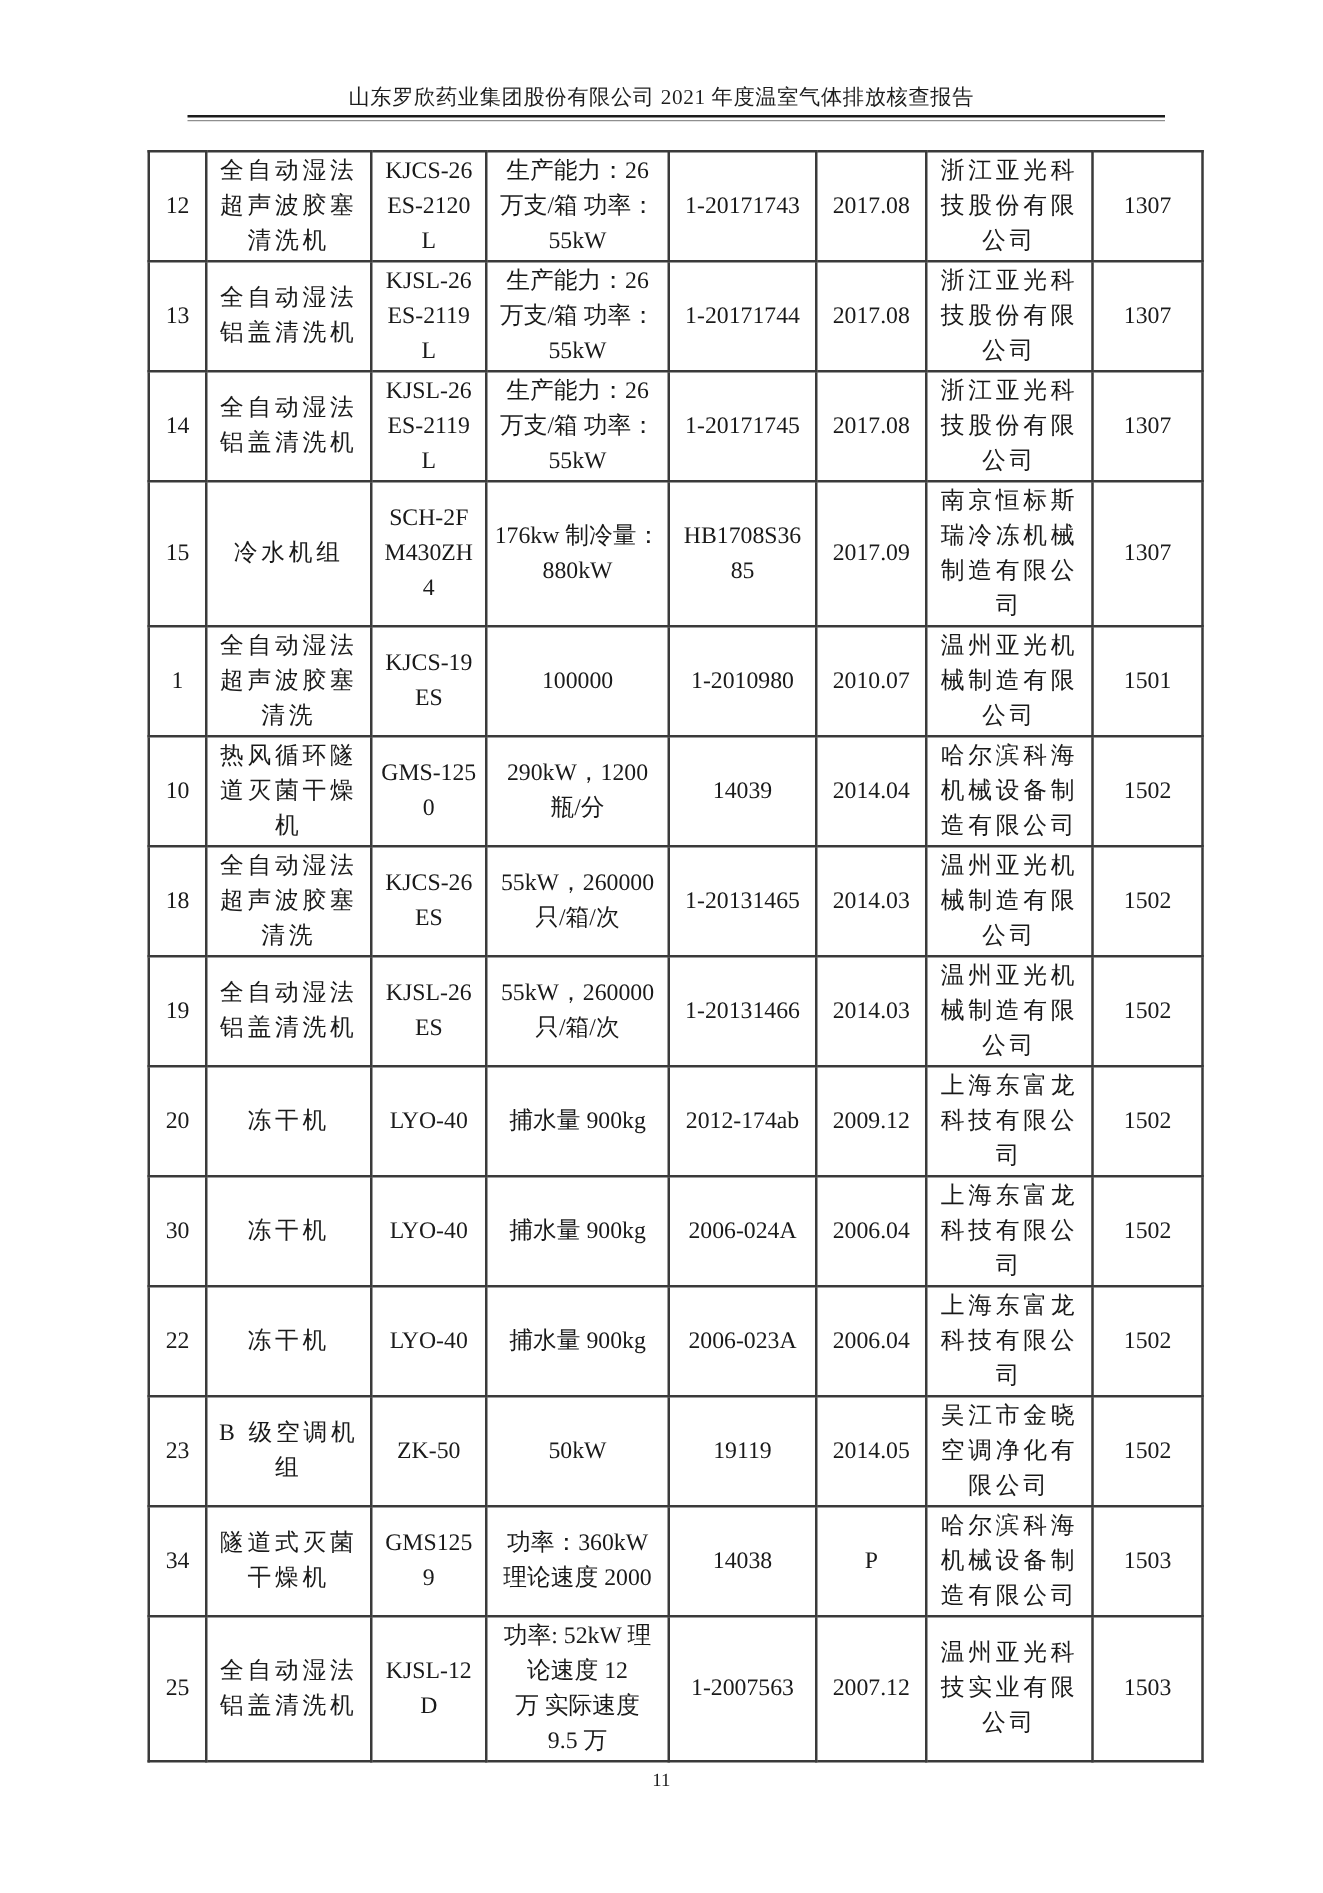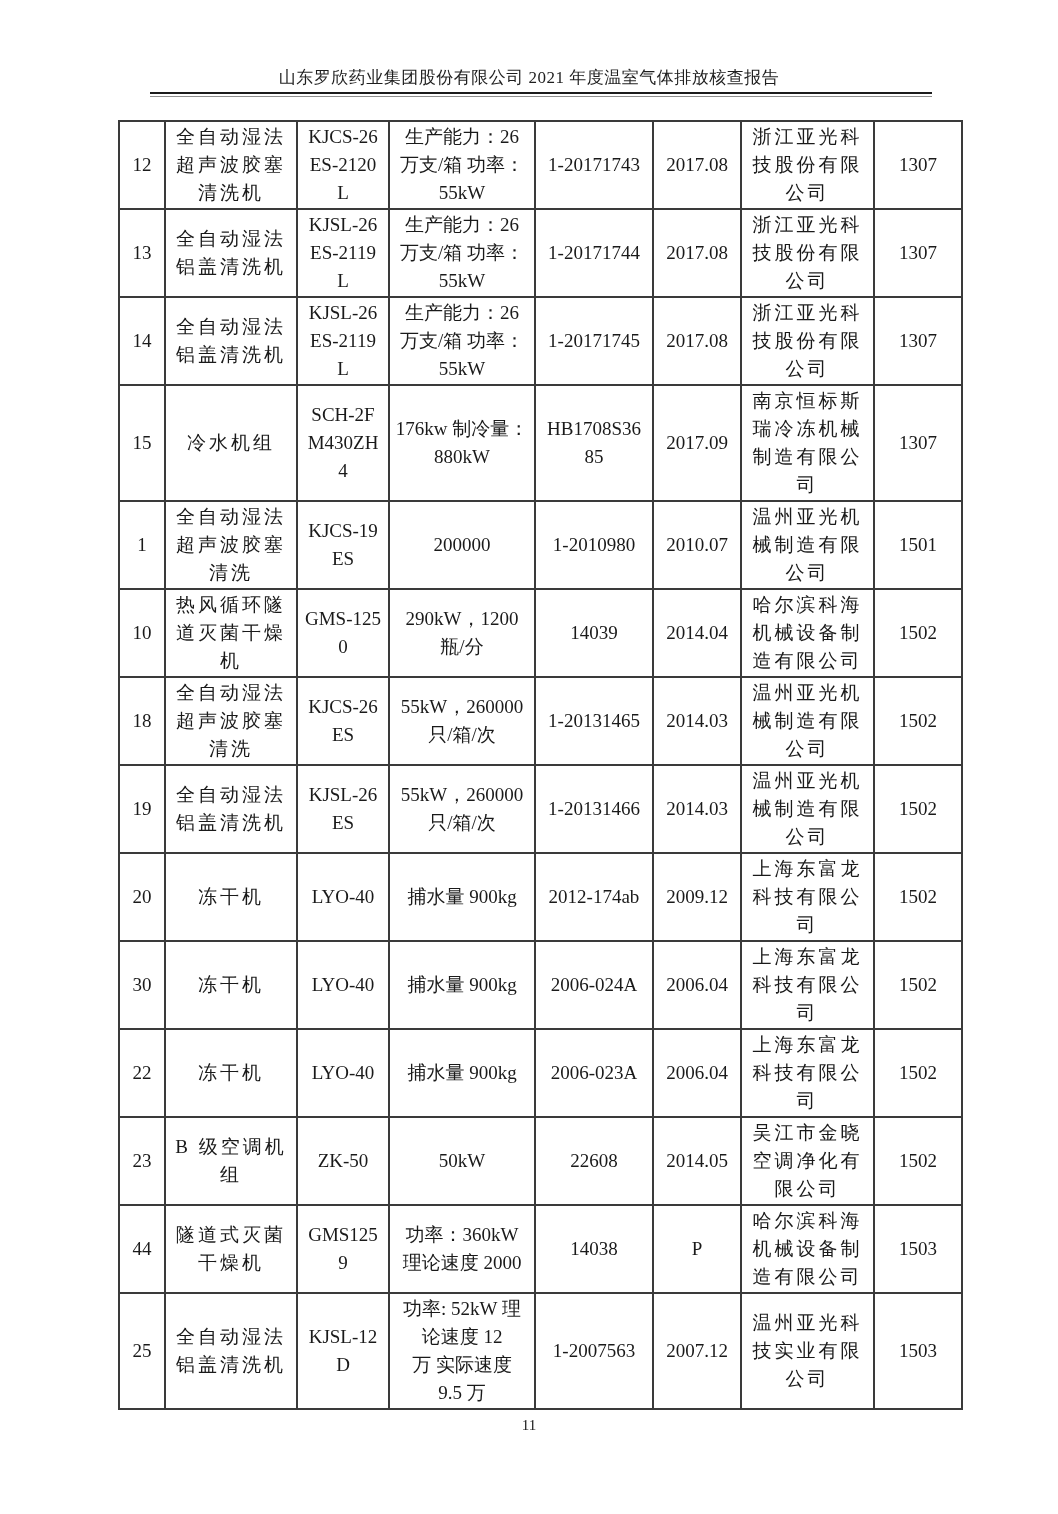--- a/index.html
+++ b/index.html
@@ -135,21 +135,21 @@
 司</td>
           <td class="col-code">1307</td>
         </tr>
         <tr>
           <td class="col-no">1</td>
           <td class="col-name">全自动湿法
 超声波胶塞
 清洗</td>
           <td class="col-model">KJCS-19
 ES</td>
-          <td class="col-specs">200000</td>
+          <td class="col-specs">100000</td>
           <td class="col-serial">1-2010980</td>
           <td class="col-date">2010.07</td>
           <td class="col-manufacturer">温州亚光机
 械制造有限
 公司</td>
           <td class="col-code">1501</td>
         </tr>
         <tr>
           <td class="col-no">10</td>
           <td class="col-name">热风循环隧
@@ -232,29 +232,29 @@
 科技有限公
 司</td>
           <td class="col-code">1502</td>
         </tr>
         <tr>
           <td class="col-no">23</td>
           <td class="col-name">B 级空调机
 组</td>
           <td class="col-model">ZK-50</td>
           <td class="col-specs">50kW</td>
-          <td class="col-serial">22608</td>
+          <td class="col-serial">19119</td>
           <td class="col-date">2014.05</td>
           <td class="col-manufacturer">吴江市金晓
 空调净化有
 限公司</td>
           <td class="col-code">1502</td>
         </tr>
         <tr>
-          <td class="col-no">44</td>
+          <td class="col-no">34</td>
           <td class="col-name">隧道式灭菌
 干燥机</td>
           <td class="col-model">GMS125
 9</td>
           <td class="col-specs">功率：360kW
 理论速度 2000</td>
           <td class="col-serial">14038</td>
           <td class="col-date">P</td>
           <td class="col-manufacturer">哈尔滨科海
 机械设备制

